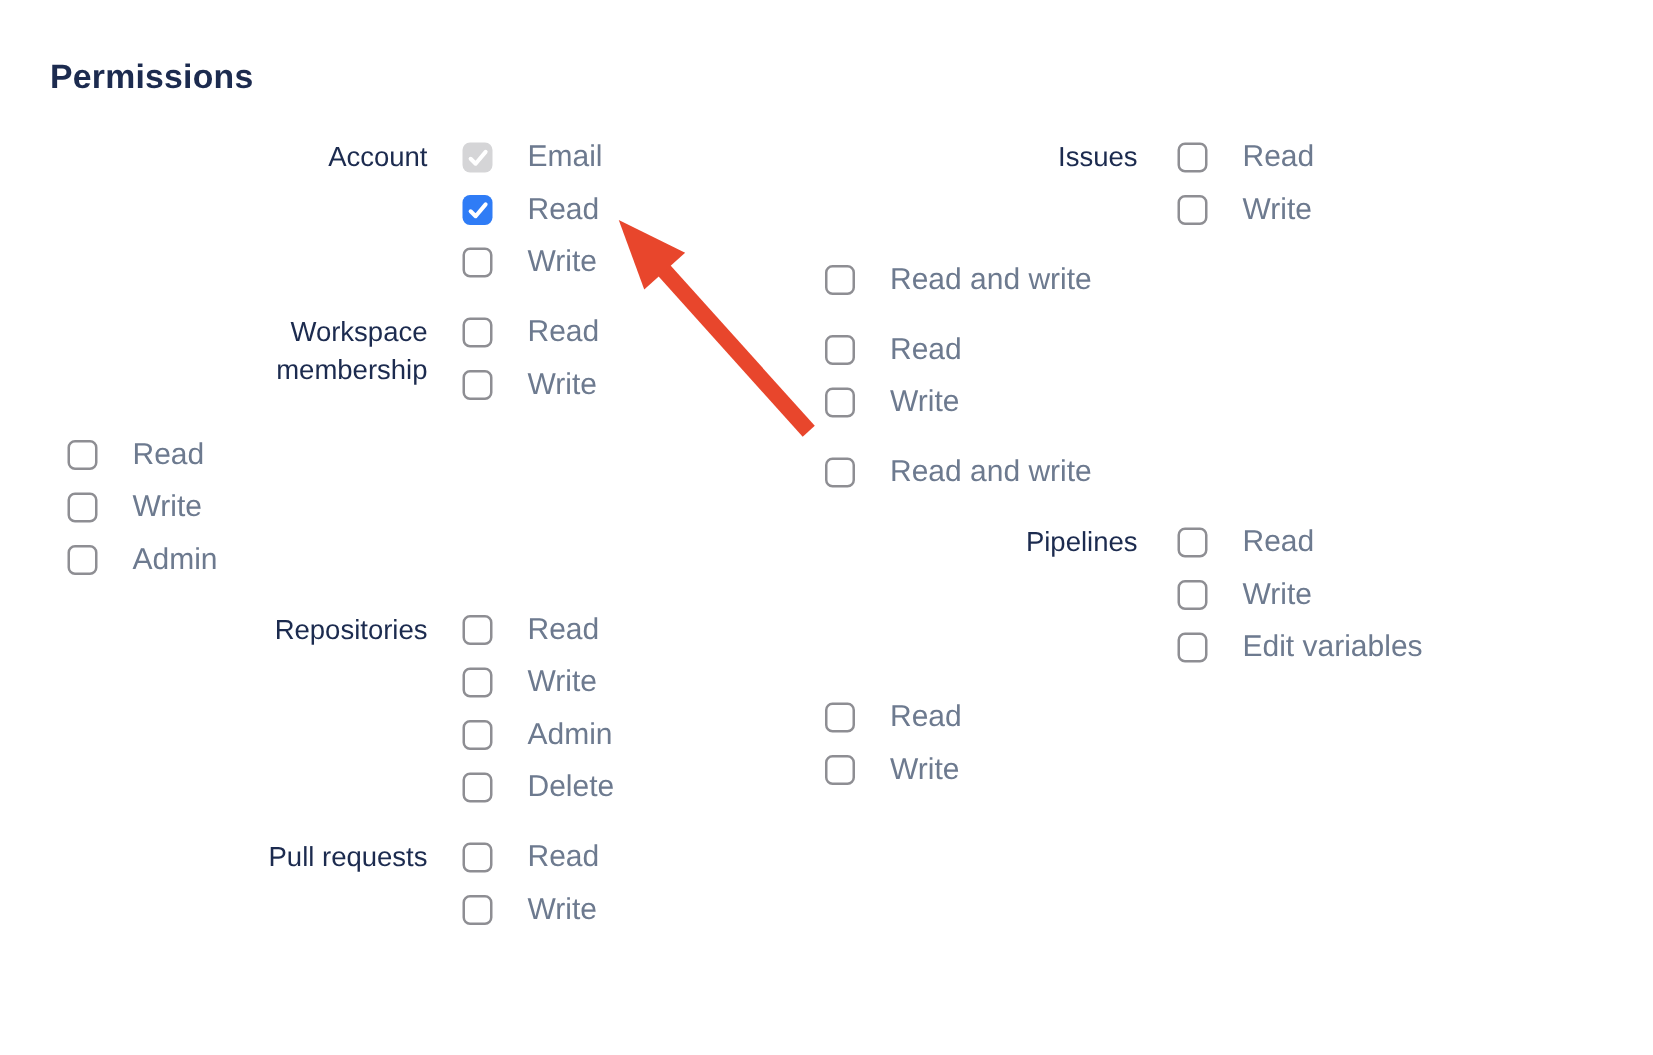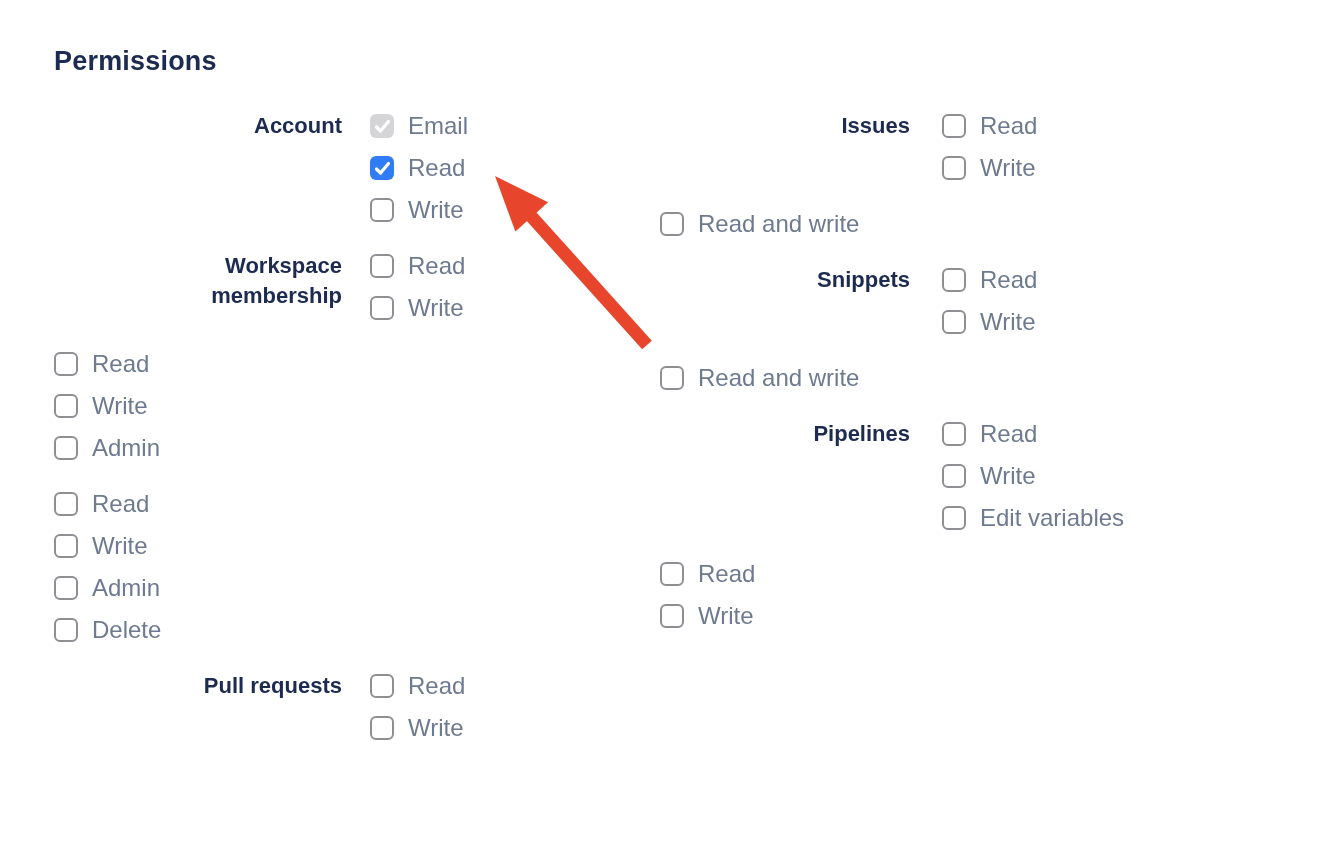--- a/index.html
+++ b/index.html
@@ -10,21 +10,21 @@
   }
   .page {
     position: relative;
     width: 1322px;
     height: 844px;
     background: #ffffff;
     overflow: hidden;
   }
   .heading {
     position: absolute;
-    left: 54px;
+    left: 40px;
     top: 44px;
     margin: 0;
     font-size: 27px;
     line-height: 34px;
     font-weight: 700;
     color: var(--navy, #1c2b4f);
     letter-spacing: 0.2px;
   }
   .col {
     position: absolute;
@@ -33,21 +33,21 @@
   .col-left  { left: 54px;  width: 600px; }
   .col-right { left: 660px; width: 600px; }
 
   .perm-group {
     display: flex;
     align-items: flex-start;
     margin-bottom: 32px;
   }
   .perm-label {
     font-size: 22px;
-    font-weight: 700;
+    font-weight: 400;
     color: var(--navy, #1c2b4f);
     text-align: right;
     line-height: 30px;
     margin-top: -3px;
     box-sizing: border-box;
     flex: none;
   }
   .col-left  .perm-label { width: 288px; padding-left: 96px; margin-right: 28px; }
   .col-right .perm-label { width: 250px; padding-left: 60px; margin-right: 32px; }
 
@@ -79,21 +79,21 @@
     background: var(--box-checked, #2f7cf6);
     border: none;
   }
   .checkbox.checked.disabled {
     background: var(--box-disabled, #d5d5d7);
     cursor: default;
   }
   .checkmark-wrap { display: flex; align-items: center; justify-content: center; }
 
   .option-label {
-    margin-left: 14px;
+    margin-left: 28px;
     font-size: 24px;
     line-height: 24px;
     color: var(--gray-label, #6d7a8f);
     white-space: nowrap;
   }
 
   .arrow-overlay {
     position: absolute;
     left: 0;
     top: 0;
@@ -161,20 +161,21 @@
             <span class="checkbox unchecked"></span>
             <span class="option-label">Write</span>
           </label>
           <label class="perm-option">
             <span class="checkbox unchecked"></span>
             <span class="option-label">Admin</span>
           </label>
         </div>
       </div>
       <div class="perm-group">
+        <div class="perm-label">Repositories</div>
         <div class="perm-options">
           <label class="perm-option">
             <span class="checkbox unchecked"></span>
             <span class="option-label">Read</span>
           </label>
           <label class="perm-option">
             <span class="checkbox unchecked"></span>
             <span class="option-label">Write</span>
           </label>
           <label class="perm-option">
@@ -218,21 +219,20 @@
       </div>
       <div class="perm-group">
         <div class="perm-options">
           <label class="perm-option">
             <span class="checkbox unchecked"></span>
             <span class="option-label">Read and write</span>
           </label>
         </div>
       </div>
       <div class="perm-group">
-        <div class="perm-label">Snippets</div>
         <div class="perm-options">
           <label class="perm-option">
             <span class="checkbox unchecked"></span>
             <span class="option-label">Read</span>
           </label>
           <label class="perm-option">
             <span class="checkbox unchecked"></span>
             <span class="option-label">Write</span>
           </label>
         </div>

